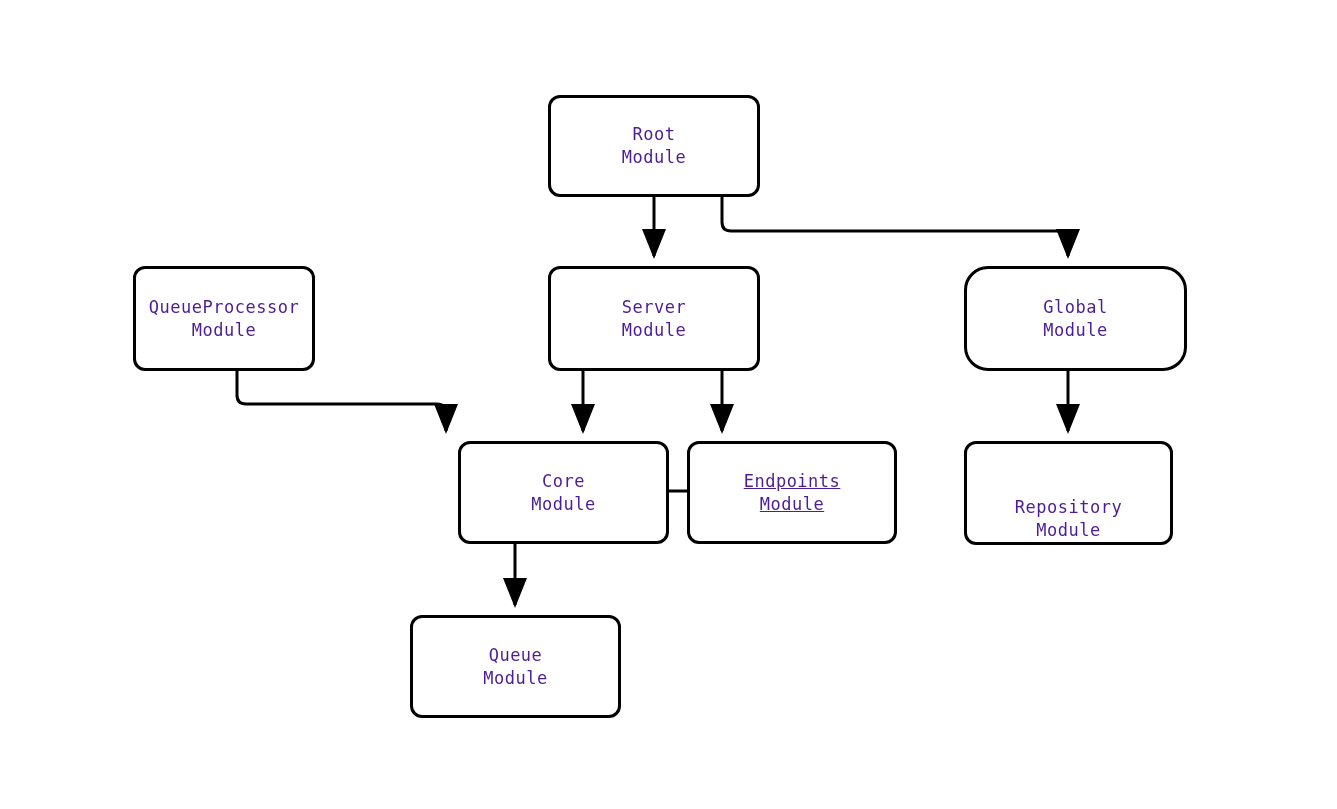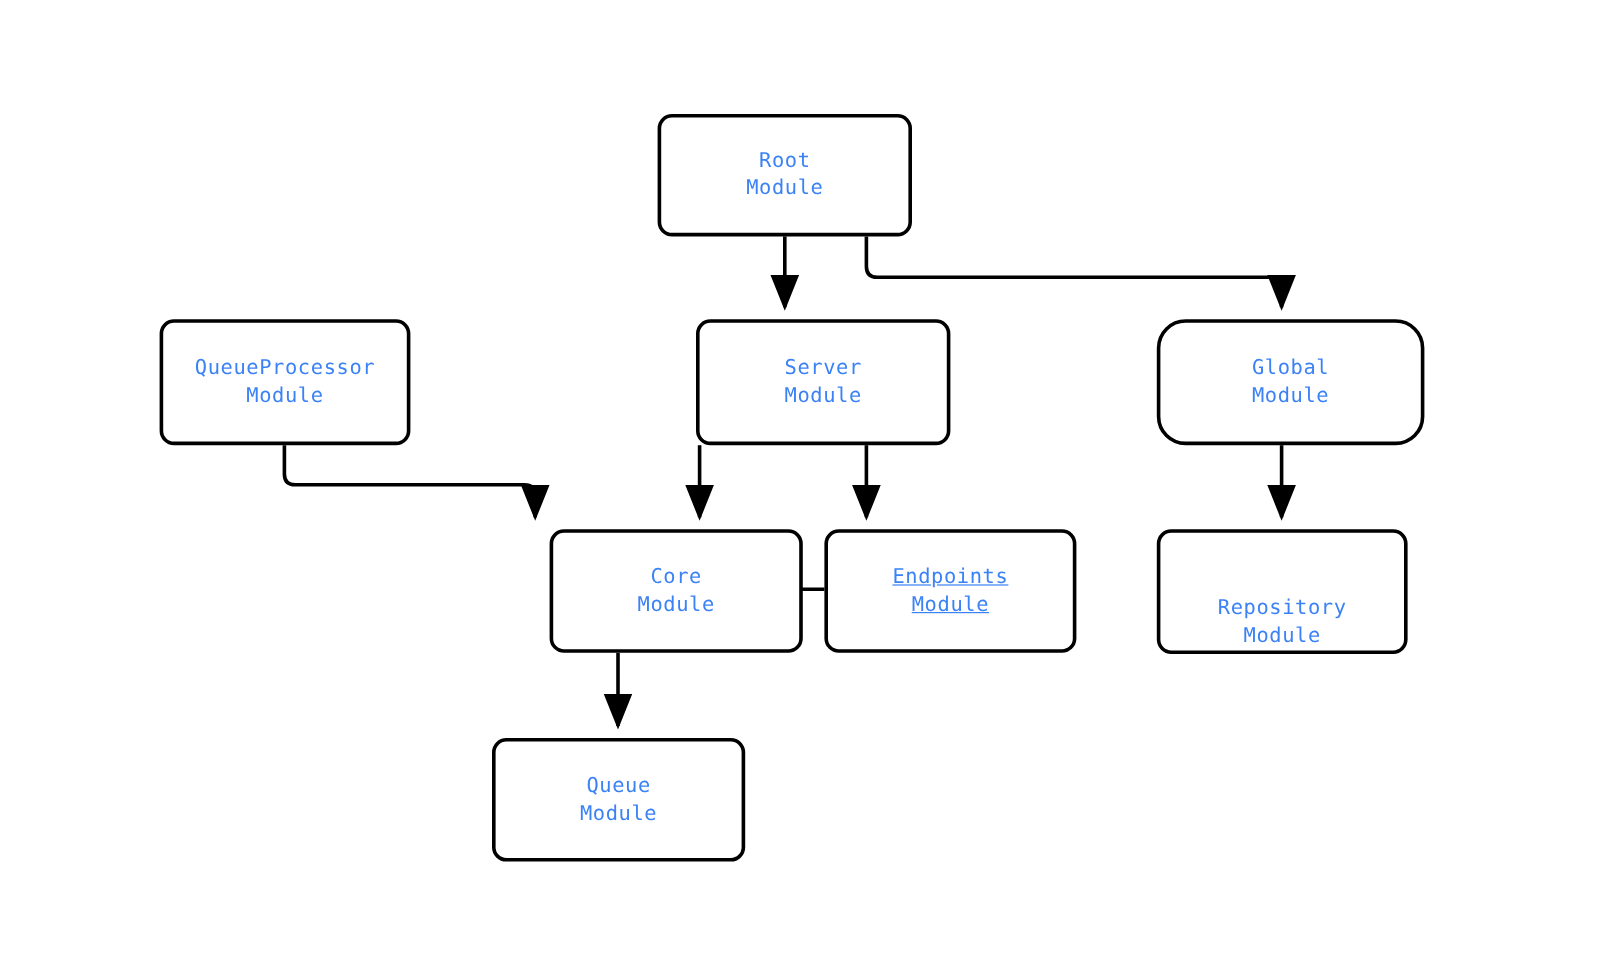--- a/index.html
+++ b/index.html
@@ -31,21 +31,21 @@
     position: absolute;
     box-sizing: border-box;
     background: #ffffff;
     border: 3px solid #000000;
     border-radius: 12px;
     display: flex;
     flex-direction: column;
     align-items: center;
     justify-content: center;
     text-align: center;
-    color: #3b82f6;
+    color: #4c1d95;
     font-family: "DejaVu Sans Mono", "Liberation Mono", monospace;
     font-size: 17px;
     line-height: 23px;
     letter-spacing: 0.5px;
     z-index: 2;
   }
   .node .line1,
   .node .line2 {
     display: block;
     white-space: pre;
@@ -72,25 +72,25 @@
         <path d="M 1068,371 L 1068,431" fill="none" stroke="#000000" stroke-width="3" stroke-linecap="butt" stroke-linejoin="round" marker-end="url(#arrowhead)"></path>
         <path d="M 515,544 L 515,605" fill="none" stroke="#000000" stroke-width="3" stroke-linecap="butt" stroke-linejoin="round" marker-end="url(#arrowhead)"></path>
       </g>
   </svg>
 
   <div id="nodes-group">
       <div class="node" style="left: 548px; top: 95px; width: 212px; height: 102px; border-color: rgb(0, 0, 0); background: rgb(255, 255, 255);">
         <span class="line1">Root</span>
         <span class="line2">Module</span>
       </div>
-      <div class="node" style="left: 133px; top: 266px; width: 209px; height: 105px; border-color: rgb(0, 0, 0); background: rgb(255, 255, 255);">
+      <div class="node" style="left: 133px; top: 266px; width: 182px; height: 105px; border-color: rgb(0, 0, 0); background: rgb(255, 255, 255);">
         <span class="line1">QueueProcessor</span>
         <span class="line2">Module</span>
       </div>
-      <div class="node" style="left: 580px; top: 266px; width: 212px; height: 105px; border-color: rgb(0, 0, 0); background: rgb(255, 255, 255);">
+      <div class="node" style="left: 548px; top: 266px; width: 212px; height: 105px; border-color: rgb(0, 0, 0); background: rgb(255, 255, 255);">
         <span class="line1">Server</span>
         <span class="line2">Module</span>
       </div>
       <div class="node" style="left: 964px; top: 266px; width: 223px; height: 105px; border-color: rgb(0, 0, 0); background: rgb(255, 255, 255); border-radius: 24px;">
         <span class="line1">Global</span>
         <span class="line2">Module</span>
       </div>
       <div class="node" style="left: 410px; top: 441px; width: 211px; height: 103px; border-color: rgb(0, 0, 0); background: rgb(255, 255, 255); margin-left: 48px;">
         <span class="line1">Core</span>
         <span class="line2">Module</span>

